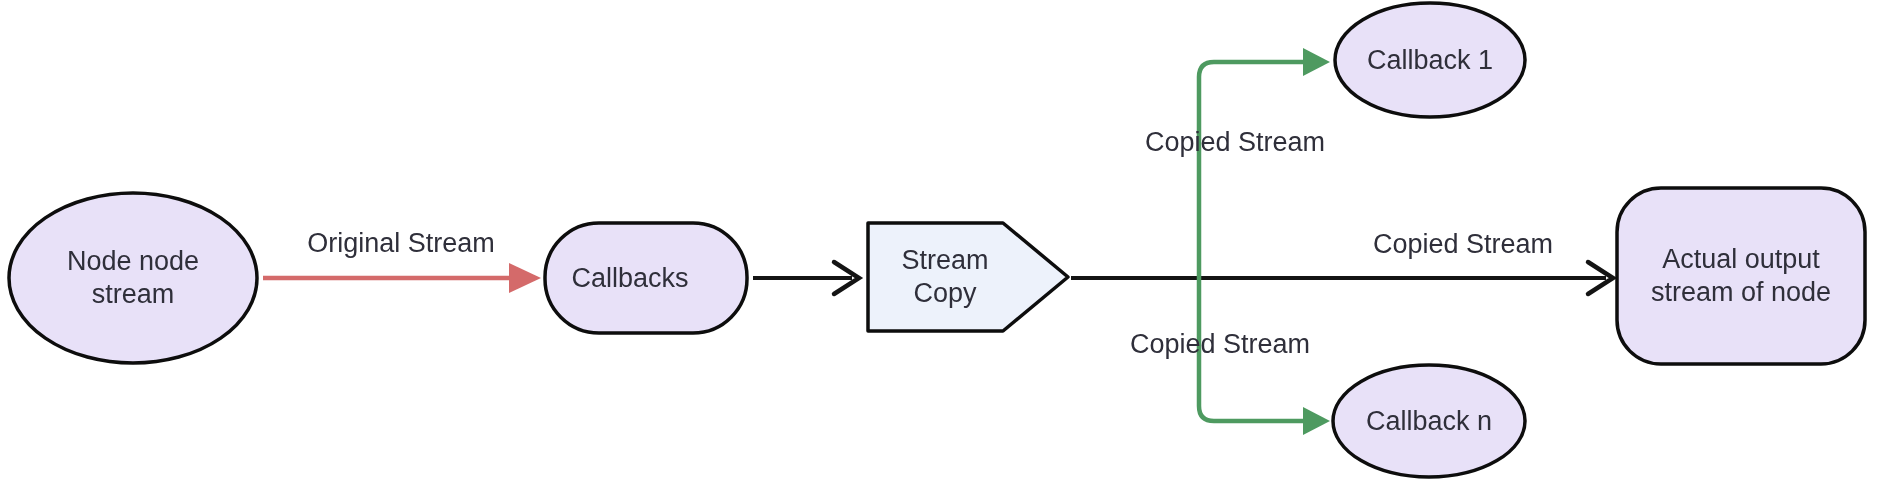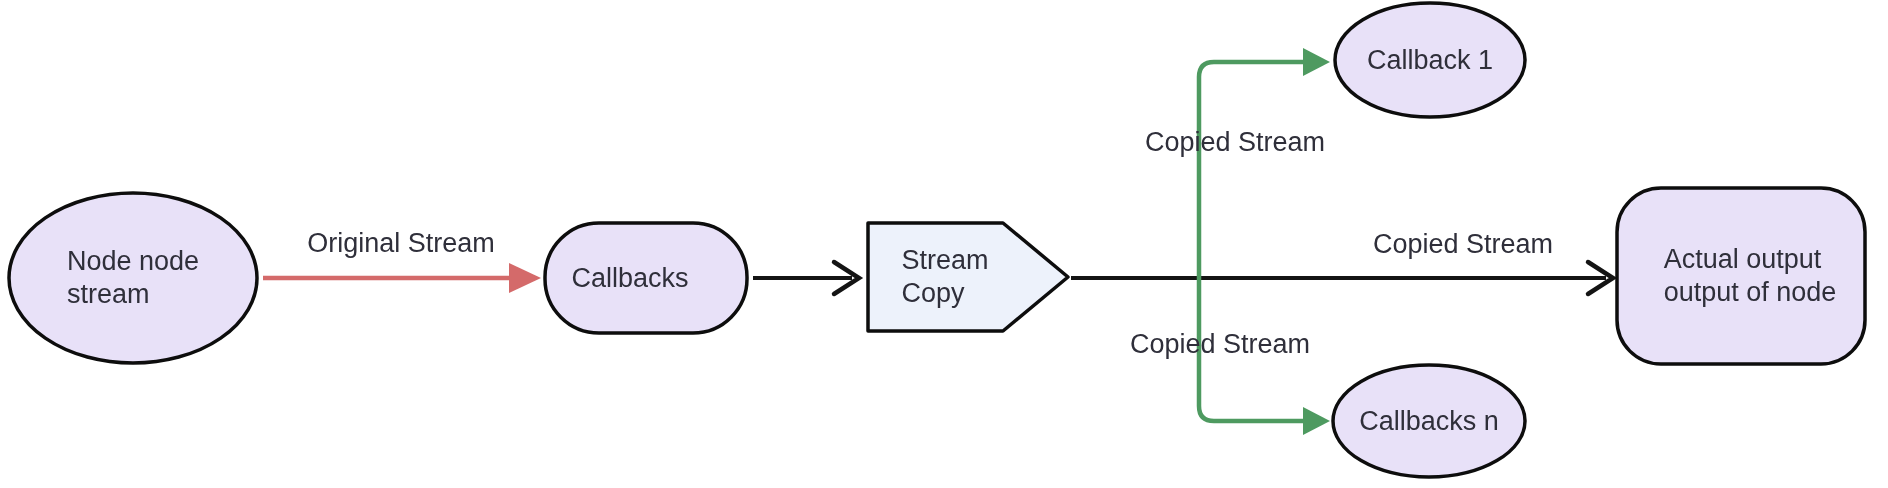--- a/index.html
+++ b/index.html
@@ -16,20 +16,21 @@
     overflow: hidden;
   }
   .canvas svg {
     position: absolute;
     left: 0;
     top: 0;
   }
   .label {
     position: absolute;
     transform: translate(-50%, -50%);
+    text-align: center;
     font-size: 27px;
     line-height: 33px;
     color: var(--text, #2f2f3a);
     white-space: nowrap;
   }
   .edge-label {
     color: var(--text, #333333);
   }
   .shape-node {
     fill: var(--node-fill, #e8e1f8);
@@ -109,25 +110,25 @@
 
   <div class="label" style="left:630px; top:278px;">Callbacks</div>
 
   <div class="label" style="left:945px; top:277px;">
     <div>Stream</div>
     <div>Copy</div>
   </div>
 
   <div class="label" style="left:1430px; top:60px;">Callback 1</div>
 
-  <div class="label" style="left:1429px; top:421px;">Callbacks n</div>
+  <div class="label" style="left:1429px; top:421px;">Callback n</div>
 
-  <div class="label" style="left:1741px; top:276px;margin-left:9px;">
+  <div class="label" style="left:1741px; top:276px;">
     <div>Actual output</div>
-    <div>output of node</div>
+    <div>stream of node</div>
   </div>
 
   <div class="label edge-label" style="left:401px; top:243px;">Original Stream</div>
 
   <div class="label edge-label" style="left:1235px; top:142px;">Copied Stream</div>
 
   <div class="label edge-label" style="left:1220px; top:344px;">Copied Stream</div>
 
   <div class="label edge-label" style="left:1463px; top:244px;">Copied Stream</div>
 

